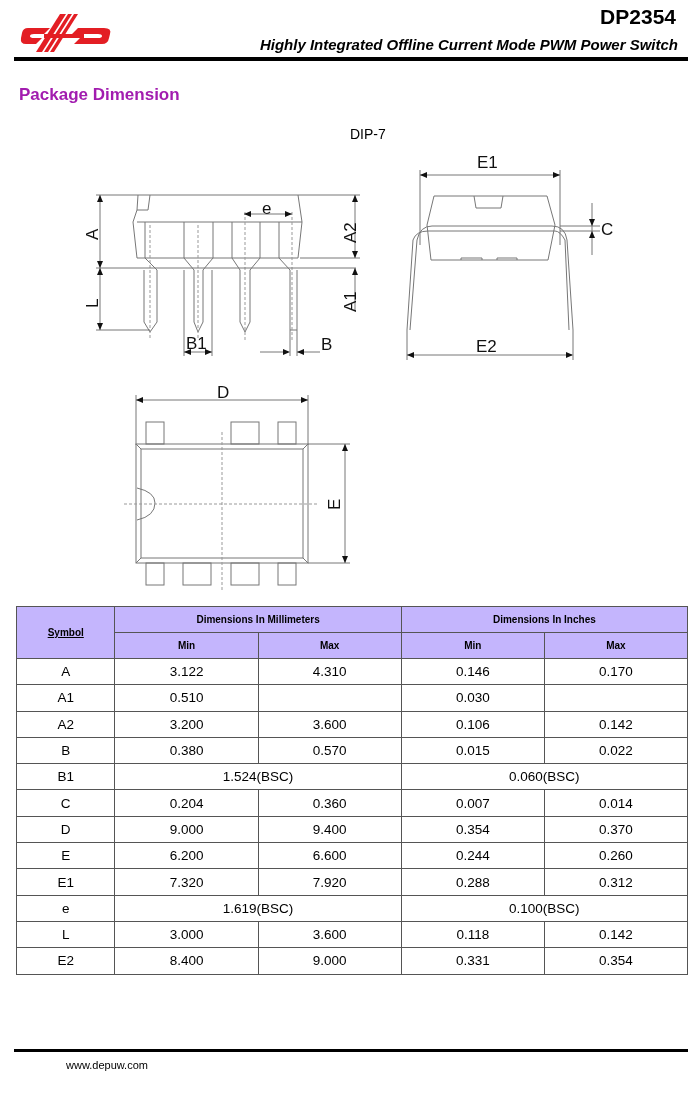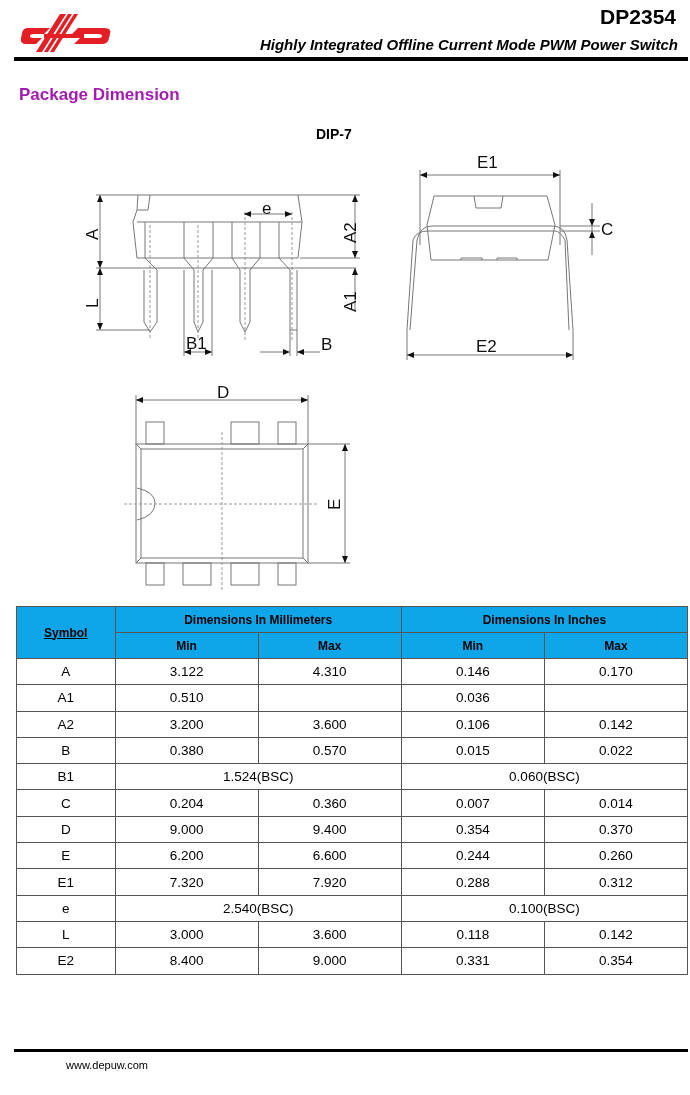--- a/index.html
+++ b/index.html
@@ -3,27 +3,27 @@
 <meta charset="utf-8">
 <style>
   html, body { margin: 0; padding: 0; background: #ffffff; }
   body { width: 690px; height: 1095px; position: relative; overflow: hidden;
          font-family: "Liberation Sans", sans-serif; color: #000; }
   .logo { position: absolute; left: 20px; top: 14px; width: 92px; height: 38px; }
   .doc-title { position: absolute; right: 14px; top: 5px; font-size: 21px; font-weight: bold; text-align: center; }
   .doc-subtitle { position: absolute; right: 12px; top: 36px; font-size: 15px; font-weight: bold; font-style: italic; }
   .top-rule { position: absolute; left: 14px; right: 2px; top: 57px; height: 4px; background: #000; }
   .section-title { position: absolute; left: 19px; top: 85px; font-size: 17px; font-weight: bold; color: #a21caf; }
-  .pkg-label { position: absolute; left: 316px; top: 126px; font-size: 14px; font-weight: bold; }
+  .pkg-label { position: absolute; left: 350px; top: 126px; font-size: 14px; font-weight: normal; }
   svg.drawing { position: absolute; left: 0; top: 0; }
   svg text { font-family: "Liberation Sans", sans-serif; font-size: 17px; fill: #111; }
   table.dims { position: absolute; left: 16px; top: 606px; width: 672px; border-collapse: collapse;
                font-size: 13.5px; }
   table.dims th, table.dims td { border: 1px solid #555; text-align: center; padding: 0; height: 25px; }
-  table.dims th { background: #0ea5e9; font-weight: bold; font-size: 12px; }
+  table.dims th { background: #c4b5fd; font-weight: bold; font-size: 10px; }
   table.dims td { height: 25.3px; }
   .col-sym { width: 98px; text-decoration: underline; }
   .col-v { width: 143px; }
   .bottom-rule { position: absolute; left: 14px; right: 2px; top: 1049px; height: 3px; background: #000; }
   .footer-url { position: absolute; left: 26px; top: 1059px; font-size: 11px; margin-left: 40px; }
   .page-num { position: absolute; right: 12px; top: 1053px; font-size: 34px; margin-top: 44px; }
 </style>
 </head>
 <body>
 
@@ -186,21 +186,21 @@
         <td>A</td>
         <td>3.122</td>
         <td>4.310</td>
         <td>0.146</td>
         <td>0.170</td>
       </tr>
       <tr>
         <td>A1</td>
         <td>0.510</td>
         <td></td>
-        <td>0.036</td>
+        <td>0.030</td>
         <td></td>
       </tr>
       <tr>
         <td>A2</td>
         <td>3.200</td>
         <td>3.600</td>
         <td>0.106</td>
         <td>0.142</td>
       </tr>
       <tr>
@@ -238,21 +238,21 @@
       </tr>
       <tr>
         <td>E1</td>
         <td>7.320</td>
         <td>7.920</td>
         <td>0.288</td>
         <td>0.312</td>
       </tr>
       <tr>
         <td>e</td>
-        <td colspan="2">2.540(BSC)</td>
+        <td colspan="2">1.619(BSC)</td>
         <td colspan="2">0.100(BSC)</td>
       </tr>
       <tr>
         <td>L</td>
         <td>3.000</td>
         <td>3.600</td>
         <td>0.118</td>
         <td>0.142</td>
       </tr>
       <tr>

